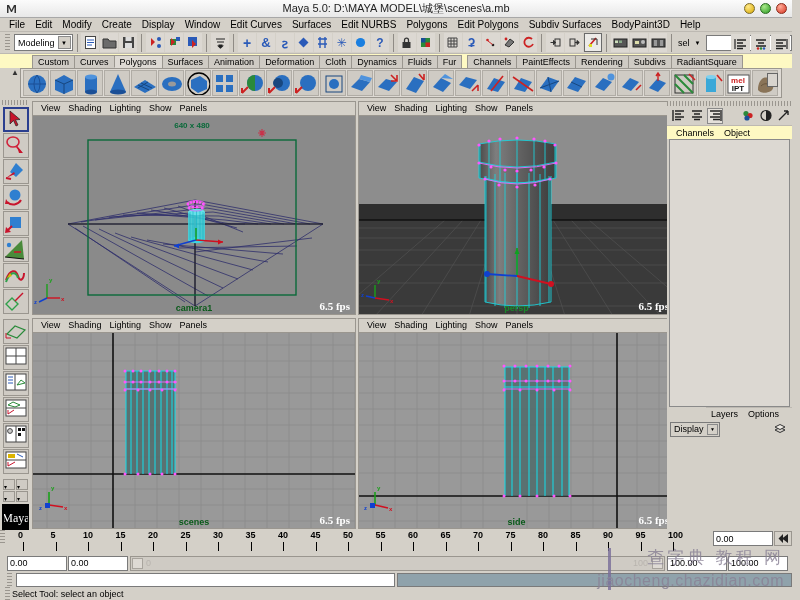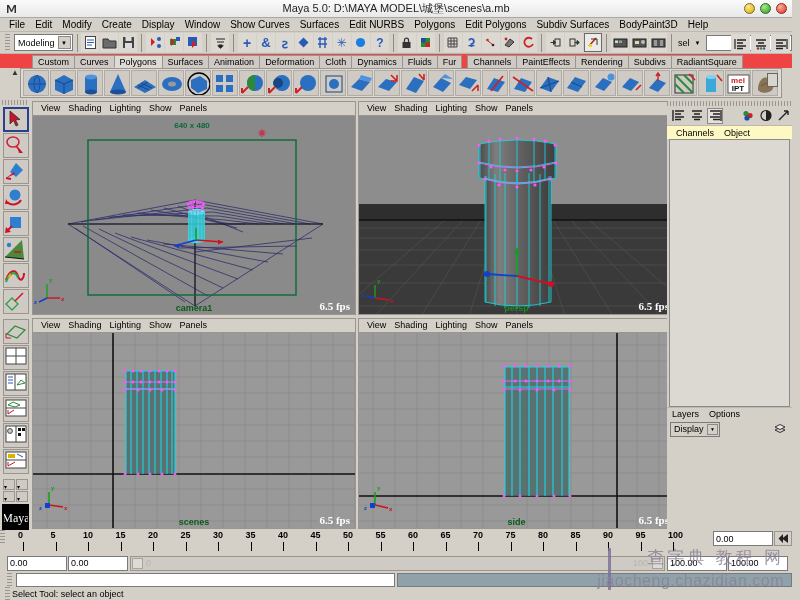--- a/index.html
+++ b/index.html
@@ -68,21 +68,21 @@
   }
   .tbtn.sel { border: 1px solid #6a6a6a; background: #ecebe8; }
   .tsep { width: 1px; height: 18px; background: #8f8b85; margin: 0 3px; }
   .selfield {
     height: 16px; width: 92px; background: #fff; border: 1px solid #7a7a7a; margin-left: 2px;
   }
   .sellbl { font-size: 9px; padding: 0 2px; }
 
   
   .shelf-tabs {
-    height: 14px; background: #ef4444; display: flex; align-items: flex-end;
+    height: 14px; background: #fef9c3; display: flex; align-items: flex-end;
     padding-left: 32px; position: relative;
   }
   .stab {
     font-size: 9px; padding: 1px 5px 0 5px; border: 1px solid #9a968f;
     border-bottom: none; background: #cfcbc4; margin-right: -1px; height: 13px;
     line-height: 11px; cursor: default; color: #000;
   }
   .stab.active { background: #dedad4; font-weight: normal; border-bottom: 1px solid #dedad4; }
   .shelf-row {
     height: 30px; background: #dedad4; border: 1px solid #9a968f; margin: 0 10px 0 20px;
@@ -146,21 +146,21 @@
   .cb-tools {
     height: 20px; display: flex; align-items: center; gap: 2px; padding-left: 4px;
     border-bottom: 1px solid #bdb9b2;
   }
   .cb-ic { width: 16px; height: 16px; display:flex; align-items:center; justify-content:center;
            font-size: 11px; color:#222; background:#d4d0c8;}
   .cb-ic.on { background: #e4e0da; border: 1px solid #8a8a8a; }
   .cb-menubar { height: 13px; background: #fef9c3; display: flex; align-items: center; padding-left: 4px; }
   .cb-menubar .mi { font-size: 9px; padding: 0 5px; }
   .cb-list { background: #dcd8d2; border: 1px solid #8a8a8a; height: 268px; margin: 0 2px; }
-  .lay-menubar { height: 13px; display: flex; align-items: center; padding-left: 0; border-top:1px solid #bdb9b2;}
+  .lay-menubar { height: 13px; display: flex; align-items: center; padding-left: 0; border-top:1px solid #bdb9b2;margin-left:39px;}
   .lay-menubar .mi { font-size: 9px; padding: 0 5px; }
   .lay-bar { height: 18px; display: flex; align-items: center; padding-left: 3px; gap: 4px; }
   .lay-dd {
     width: 50px; height: 15px; background: #d4d0c8; border: 1px solid #7a7a7a;
     font-size: 9px; display: flex; align-items: center; padding-left: 3px; position: relative;
   }
   .lay-dd .arw { position: absolute; right: 1px; top: 1px; width: 11px; height: 11px;
     background: #d4d0c8; border: 1px solid #8a8a8a; display:flex;align-items:center;justify-content:center;font-size:5px;}
   .lay-list { background: #dcd8d2; border: 1px solid #8a8a8a; height: 52px; margin: 0 2px;
               position: relative; overflow: hidden; }
@@ -244,21 +244,21 @@
     </div>
   </div>
 
   <div class="menubar">
     <span class="mi">File</span>
     <span class="mi">Edit</span>
     <span class="mi">Modify</span>
     <span class="mi">Create</span>
     <span class="mi">Display</span>
     <span class="mi">Window</span>
-    <span class="mi">Show Curves</span>
+    <span class="mi">Edit Curves</span>
     <span class="mi">Surfaces</span>
     <span class="mi">Edit NURBS</span>
     <span class="mi">Polygons</span>
     <span class="mi">Edit Polygons</span>
     <span class="mi">Subdiv Surfaces</span>
     <span class="mi">BodyPaint3D</span>
     <span class="mi">Help</span>
   </div>
 
   <div class="statusline">

